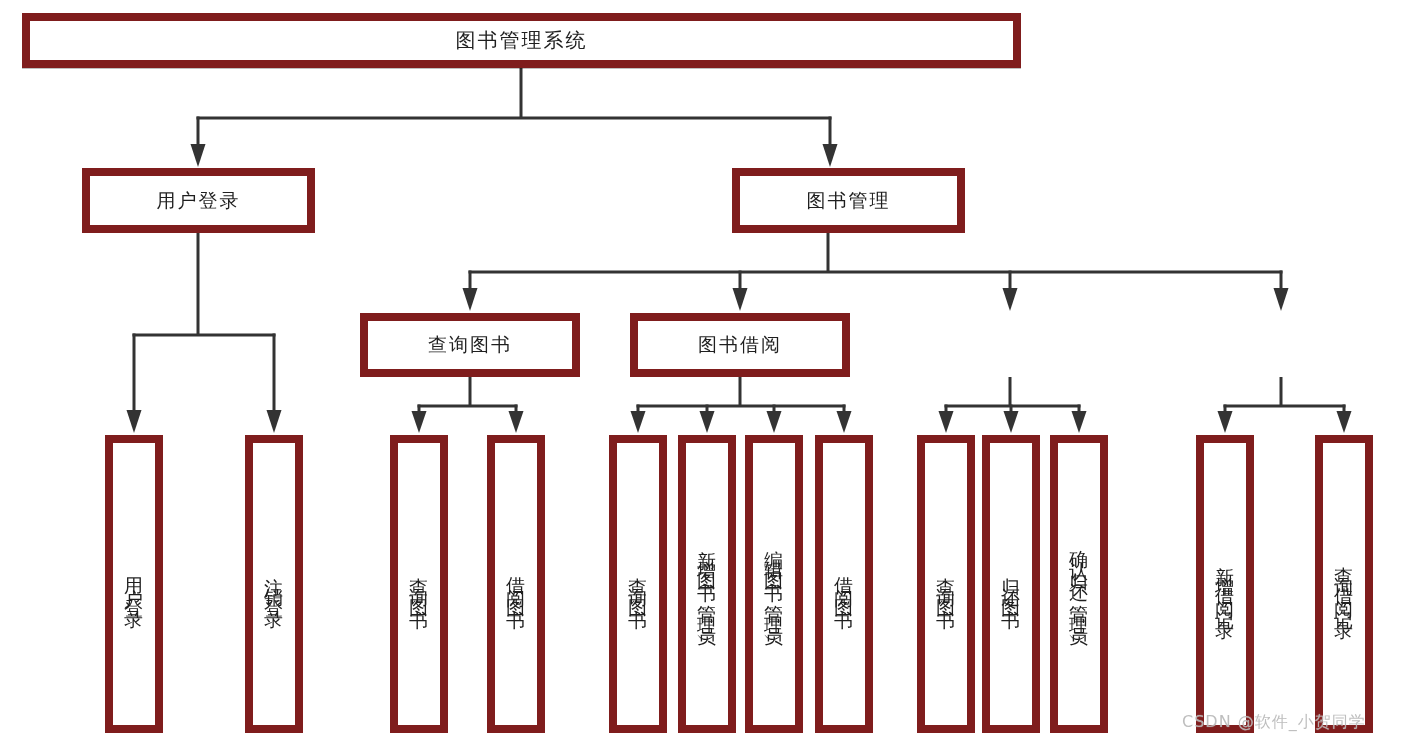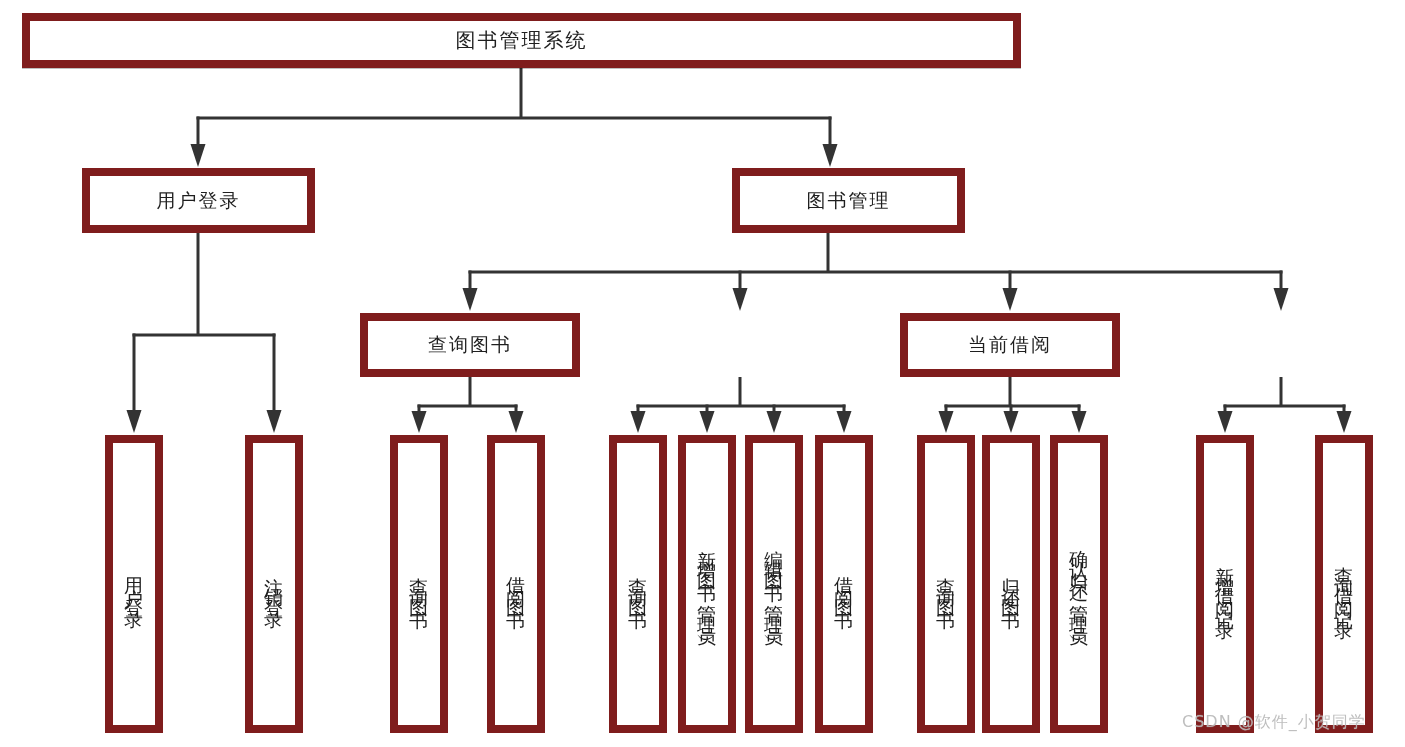--- a/index.html
+++ b/index.html
@@ -150,22 +150,22 @@
   <div class="box l2-box l2-a">
     <span class="h-label">用户登录</span>
   </div>
   <div class="box l2-box l2-b">
     <span class="h-label">图书管理</span>
   </div>
 
   <div class="box l3-box" style="left:360px">
     <span class="h-label">查询图书</span>
   </div>
-  <div class="box l3-box" style="left:900px">
-    <span class="h-label">当前借阅</span>
+  <div class="box l3-box" style="left:630px">
+    <span class="h-label">图书借阅</span>
   </div>
 
   <div class="box leaf-box" style="left:105px">
     <span class="v-label">用户登录</span>
   </div>
   <div class="box leaf-box" style="left:245px">
     <span class="v-label">注销登录</span>
   </div>
   <div class="box leaf-box" style="left:390px">
     <span class="v-label">查询图书</span>

